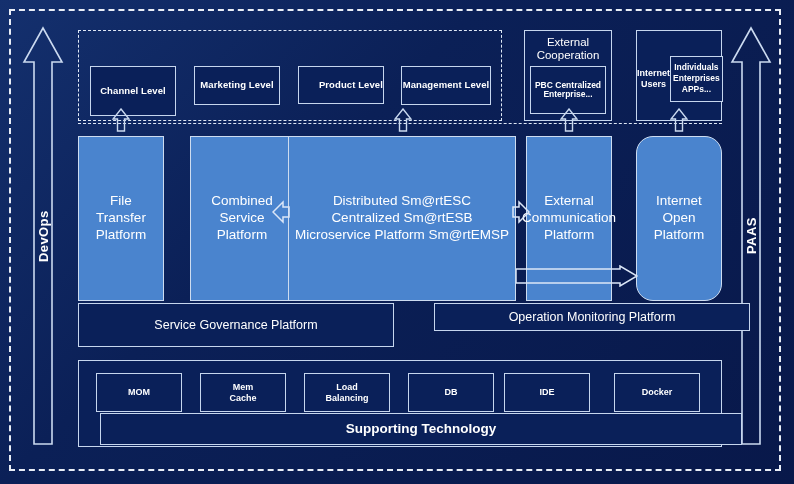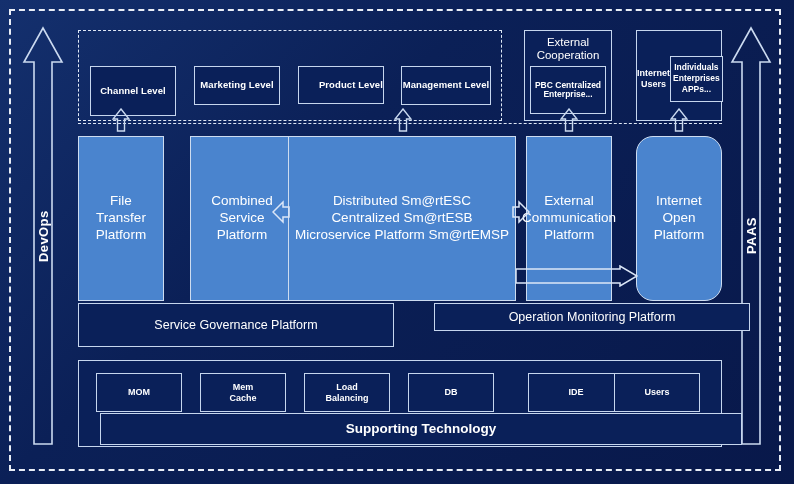--- a/index.html
+++ b/index.html
@@ -179,22 +179,22 @@
 </div>
 <div class="nbox small-9" style="left:200px;top:373px;width:86px;height:39px;text-align:center;">
   <span>Mem<br>Cache</span>
 </div>
 <div class="nbox small-9" style="left:304px;top:373px;width:86px;height:39px;">
   <span>Load<br>Balancing</span>
 </div>
 <div class="nbox small-9" style="left:408px;top:373px;width:86px;height:39px;">
   <span>DB</span>
 </div>
-<div class="nbox small-9" style="left:528px;top:373px;width:96px;height:39px;text-align:right;">
+<div class="nbox small-9" style="left:504px;top:373px;width:86px;height:39px;text-align:right;">
   <span>IDE</span>
 </div>
 <div class="nbox small-9" style="left:614px;top:373px;width:86px;height:39px;">
-  <span>Users</span>
+  <span>Docker</span>
 </div>
 
 <div class="nbox bold-13" style="left:100px;top:413px;width:642px;height:32px;">
   <span>Supporting Technology</span>
 </div>
 
 </body></html>

